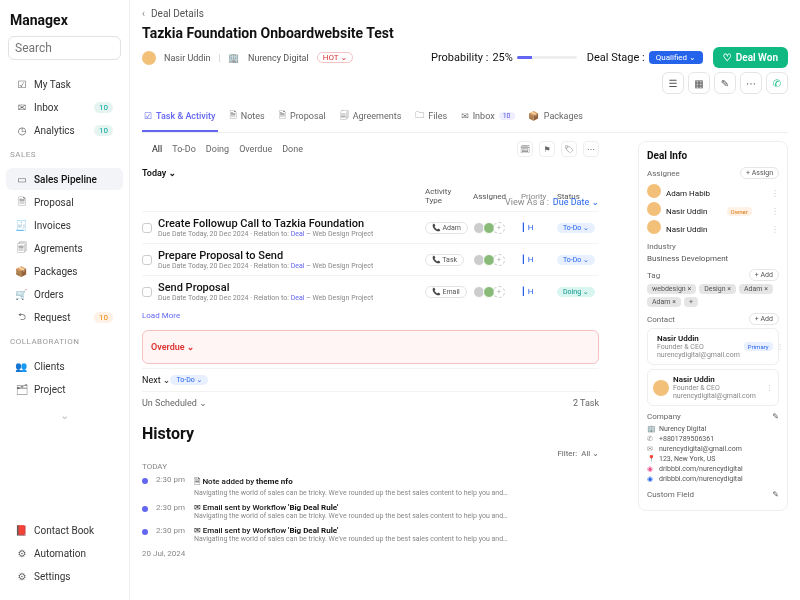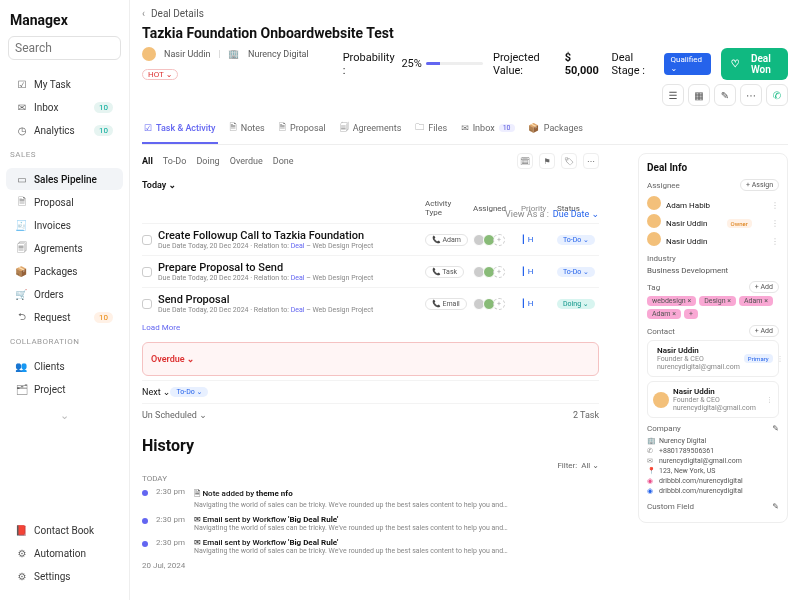--- a/index.html
+++ b/index.html
@@ -36,21 +36,21 @@
 .tabs { display:flex; gap:10px; border-bottom:1px solid #eee; margin-top:8px; font-size:9px; }
 .tab { display:flex; align-items:center; gap:4px; padding:6px 2px; color:#666; cursor:pointer; border-bottom:2px solid transparent; }
 .tab.active { color:#6366f1; border-bottom-color:#6366f1; font-weight:500; }
 .tab .count { background:#eef; color:#55d; font-size:7px; padding:0 4px; border-radius:6px; }
 .content-split { display:flex; gap:10px; margin-top:8px; }
 .left-col { flex:1; min-width:0; }
 .right-col { width:150px;margin-left:29px; }
 .create-task { width:100%; border:1px solid #e5e5e5; border-radius:6px; padding:6px 8px; font-size:10px; color:#999; margin-bottom:8px; }
 .filter-row { display:flex; gap:10px; font-size:9px; color:#666; margin-bottom:6px; align-items:center; }
 .filter-row .f { cursor:pointer; }
-.filter-row .f.active { color:#111; font-weight:700; }
+.filter-row .f.active { color:#111; font-weight:400;margin-left:10px; }
 .filter-row .right { margin-left:auto; display:flex; gap:6px; }
 .filter-row .ri { width:16px; height:16px; border:1px solid #eee; border-radius:4px; display:flex; align-items:center; justify-content:center; font-size:8px; cursor:pointer; }
 .section-head { display:flex; align-items:center; font-size:9px; font-weight:600; padding:5px 0; gap:4px; }
 .task-table { font-size:9px; }
 .task-head { display:flex; color:#888; padding:4px 0; gap:6px; }
 .task-row { display:flex; align-items:center; padding:5px 0; gap:6px; border-top:1px solid #f3f3f3; }
 .task-row .chk { width:10px; height:10px; border:1px solid #ccc; border-radius:3px; flex-shrink:0; }
 .task-row .title-cell { flex:1; min-width:0; }
 .task-row .task-title { font-weight:500; color:#111; font-size:11px; }
 .task-row .task-sub { font-size:7px; color:#888; }
@@ -82,21 +82,21 @@
 .hist-filter { display:flex; justify-content:flex-end; align-items:center; gap:4px; font-size:8px; color:#666; margin-bottom:4px; }
 .panel { border:1px solid #eee; border-radius:8px; padding:8px; margin-bottom:8px; }
 .panel-title { font-size:10px; font-weight:700; margin-bottom:6px; }
 .sub-head { display:flex; justify-content:space-between; align-items:center; font-size:8px; color:#666; margin:4px 0 3px; }
 .add-btn { border:1px solid #e5e5e5; border-radius:6px; padding:1px 5px; font-size:7px; color:#555; cursor:pointer; }
 .assignee-row { display:flex; align-items:flex-end; gap:5px; font-size:8px; padding:2px 0; }
 .assignee-row .av { width:14px; height:14px; border-radius:50%; background:#f3c07a; }
 .owner-tag { margin-left:auto; background:#fff1e6; color:#d97706; font-size:6px; padding:1px 4px; border-radius:4px; }
 .industry { font-size:8px; color:#555; }
 .tags { display:flex; flex-wrap:wrap; gap:3px; }
-.tag { font-size:7px; background:#f9a8d4; color:#555; padding:1px 5px; border-radius:4px; }
+.tag { font-size:7px; background:#e5e5e5; color:#555; padding:1px 5px; border-radius:4px; }
 .contact-card { border:1px solid #eee; border-radius:6px; padding:5px; margin-bottom:4px; font-size:7px; }
 .contact-card .name { font-weight:600; font-size:8px; }
 .primary-tag { background:#e8f0ff; color:#2563eb; font-size:6px; padding:1px 4px; border-radius:4px; }
 .company-line { font-size:7px; color:#555; padding:1px 0; display:flex; gap:4px; align-items:center; }
 .company-line .ci { width:8px; color:#888; }
 </style>
 </head>
 <body>
 
 <div class="app">
@@ -195,24 +195,20 @@
         <span>Nurency Digital</span>
         <span class="hot">HOT ⌄</span>
       </div>
       <div class="spacer"></div>
       <div class="prob">
         <span>Probability :</span>
         <span>25%</span>
         <div class="prob-bar">
             <div class="prob-fill"></div>
           </div>
-      </div>
-      <div class="prob">
-        <span>Projected Value:</span>
-        <strong>$ 50,000</strong>
       </div>
       <div class="prob">
         <span>Deal Stage :</span>
         <span class="qualified">Qualified ⌄</span>
       </div>
       <button class="deal-won">♡ <span>Deal Won</span></button>
     </div>
     <div class="icon-btns" style="justify-content:flex-end;margin-top:-2px;">
       <div class="icon-btn">☰</div>
       <div class="icon-btn">▦</div>

